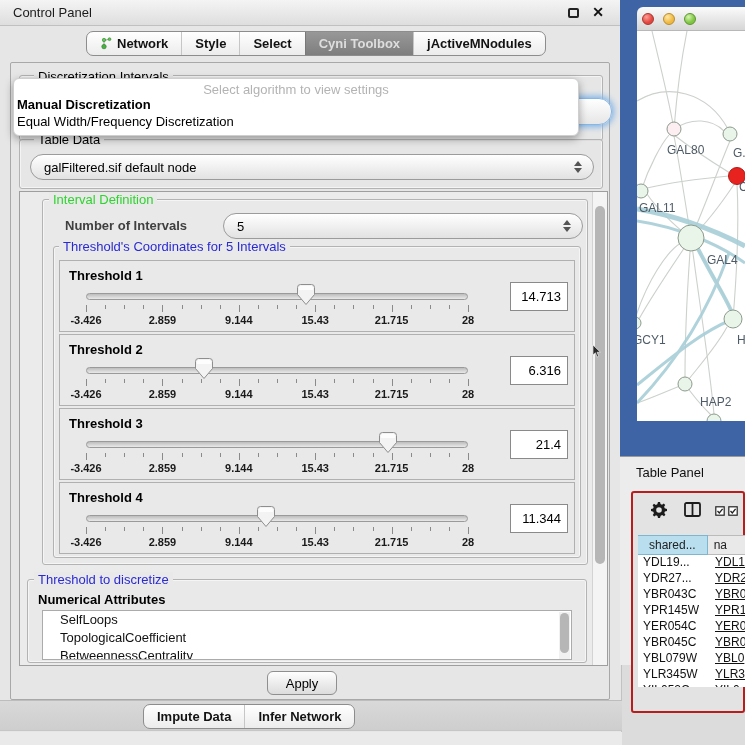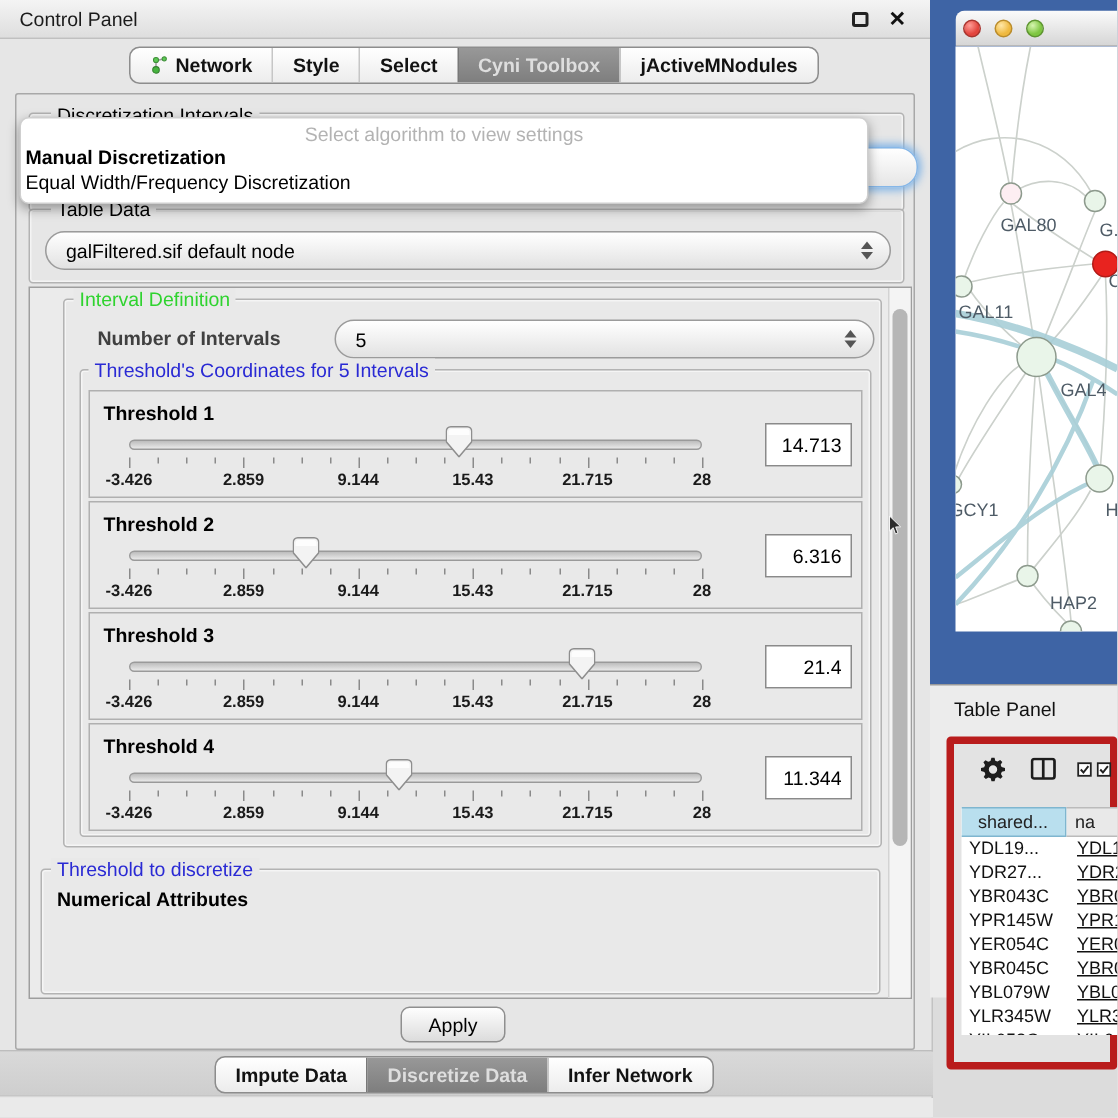--- a/index.html
+++ b/index.html
@@ -91,21 +91,21 @@
   .net-titlebar { position:absolute; left:17px; top:7px; width:108px; height:24px; background:linear-gradient(#fbfbfb,#d6d6d6); border-radius:6px 0 0 0; border-bottom:1px solid #b8b8b8; }
   .light { position:absolute; top:6px; width:12px; height:12px; border-radius:50%; cursor:pointer; }
   .light.red    { left:5px;  background:radial-gradient(circle at 35% 30%, #ff9d97, #e2453e 60%); border:1px solid #a8352f; }
   .light.yellow { left:26px; background:radial-gradient(circle at 35% 30%, #ffe7a8, #efb940 60%); border:1px solid #ba8c2c; }
   .light.green  { left:47px; background:radial-gradient(circle at 35% 30%, #d6f5b0, #7ec641 60%); border:1px solid #5d9430; }
   .net-canvas { position:absolute; left:17px; top:31px; width:108px; height:390px; background:#fff; overflow:hidden; }
 
   
   .tp-region { position:absolute; left:620px; top:456px; width:125px; height:209px; background:#ececec; border-top:1px solid #9a9a9a; }
   .tp-title { position:absolute; left:16px; top:8px; font-size:13px; color:#111; }
-  .tp-body { position:absolute; left:11px; top:34px; width:114px; height:222px; background:#e3e3e3; border:5px solid #b91c1c; border-radius:3px; }
+  .tp-body { position:absolute; left:11px; top:34px; width:114px; height:222px; background:#e3e3e3; border:2px solid #b91c1c; border-radius:3px; }
   .tp-toolbar { position:absolute; left:0; top:0; width:100%; height:36px; }
   .tp-toolbar .tbtn { position:absolute; top:9px; cursor:pointer; }
   .tp-table { position:absolute; left:5px; top:42px; width:109px; height:152px; background:#fff; overflow:hidden; }
   .tp-head { display:flex; height:20px; }
   .tp-head .hc { font-size:12px; color:#222; border:1px solid #9fb8c2; border-left:none; display:flex; align-items:center; justify-content:center; overflow:hidden; white-space:nowrap; }
   .tp-head .hc.sel { width:71px; background:var(--selected-col-blue,#b9dfee); border-color:#7fb6cf; }
   .tp-head .hc.plain { width:40px; background:#e9e9e9; border-color:#bbb; justify-content:flex-start; padding-left:6px; }
   .tp-row { display:flex; height:16px; }
   .tp-row .c { font-size:12px; color:#111; white-space:nowrap; overflow:hidden; }
   .tp-row .c1 { width:71px; padding-left:5px; }
@@ -359,37 +359,42 @@
                   </div>
                   <input class="t-value" value="11.344" style="">
                 </div>
               </div>
           </div>
         </div>
 
         <div class="group attr-group">
           <span class="group-title blue">Threshold to discretize</span>
           <div class="attr-title">Numerical Attributes</div>
+          <div class="attr-list" id="attrList">
+            <div class="attr-item">SelfLoops</div>
+              <div class="attr-item">TopologicalCoefficient</div>
+              <div class="attr-item">BetweennessCentrality</div>
+              <span class="attr-scroll">
+                <i></i>
+              </span>
+          </div>
         </div>
 
         <div class="vscroll">
             <div class="vthumb"></div>
           </div>
       </div>
 
       <button class="apply-btn">Apply</button>
     </div>
 
     <div class="bottom-strip">
       <div class="seg-tabs" id="bottomTabs">
           <div class="tab">
             <span>Impute Data</span>
-          </div>
-          <div class="tab selected">
-            <span>Discretize Data</span>
           </div>
           <div class="tab">
             <span>Infer Network</span>
           </div>
         </div>
     </div>
     <div class="below-strip"></div>
   </section>
 
   <section class="net-window">

